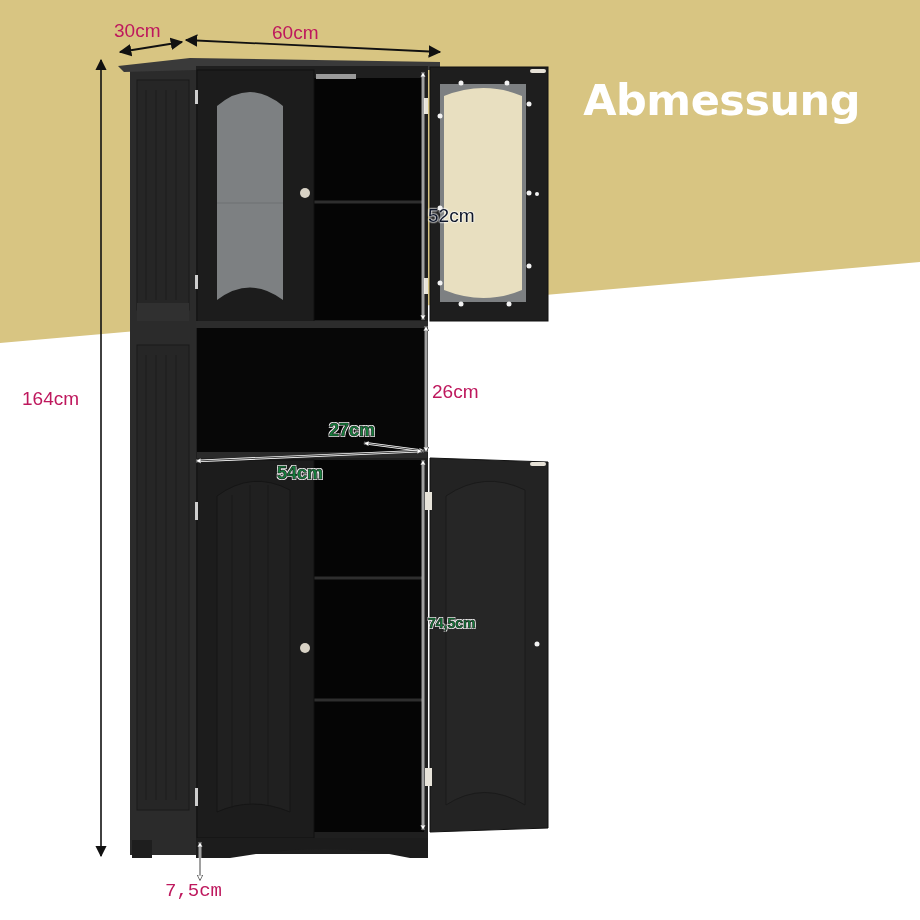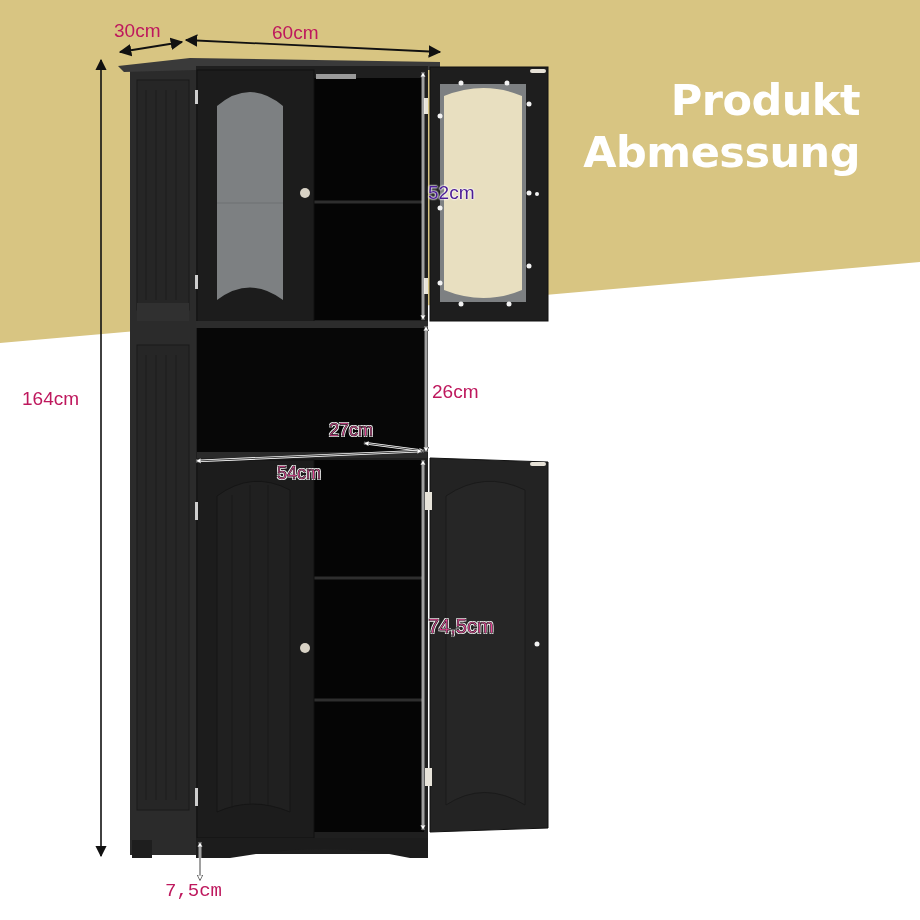--- a/index.html
+++ b/index.html
@@ -2,33 +2,32 @@
 <html><head>
 <meta charset="utf-8">
 <style>
   html, body { margin:0; padding:0; }
   body { width:920px; height:920px; position:relative; overflow:hidden; background:#ffffff;
          font-family:"Liberation Sans", sans-serif; }
   .bg-band { position:absolute; left:0; top:0; width:920px; height:920px; }
   .headline { position:absolute; right:60px; top:74px; text-align:right; color:#ffffff;
               font-family:"DejaVu Sans", sans-serif; font-weight:bold; font-size:43px; line-height:52px; letter-spacing:-0.5px; }
   .dim-label { position:absolute; font-family:"Liberation Sans", sans-serif; font-size:19px; color:#be185d; white-space:nowrap; }
-  .dim-label.light { color:#4c1d95; text-shadow: 0 0 2px #fff, 0 0 2px #fff, 0 0 2px #fff; }
-  .dim-label.outline { color:#ec4899; -webkit-text-stroke: 0.6px #111; text-shadow: -1px -1px 0 #eee,1px -1px 0 #eee,-1px 1px 0 #eee,1px 1px 0 #eee; }
+  .dim-label.light { color:#0f172a; text-shadow: 0 0 2px #fff, 0 0 2px #fff, 0 0 2px #fff; margin-top: 23px; }
+  .dim-label.outline { color:#15803d; -webkit-text-stroke: 0.6px #111; text-shadow: -1px -1px 0 #eee,1px -1px 0 #eee,-1px 1px 0 #eee,1px 1px 0 #eee; font-weight: bold; }
   svg.art { position:absolute; left:0; top:0; }
 </style>
 </head>
 <body>
 
 <svg class="bg-band" width="920" height="920" viewBox="0 0 920 920">
   <polygon points="0,0 920,0 920,262 0,343" fill="#d8c582"></polygon>
 </svg>
 
 <div class="headline">
-  <div>Produkt</div>
   <div>Abmessung</div>
 </div>
 
 <svg class="art" width="920" height="920" viewBox="0 0 920 920">
 
   <g>
     <polygon points="130,66 196,66 196,855 130,855" fill="#2b2b2b"></polygon>
     <rect x="137" y="80" width="52" height="230" fill="#262626" stroke="#1a1a1a"></rect>
     <rect x="137" y="345" width="52" height="465" fill="#262626" stroke="#1a1a1a"></rect>
     <g stroke="#1c1c1c" stroke-width="1">
@@ -162,14 +161,14 @@
     </g>
 </svg>
 
 <div class="dim-label" style="left:114px;top:20px;">30cm</div>
 <div class="dim-label" style="left:272px;top:22px;">60cm</div>
 <div class="dim-label" style="left:22px;top:388px;">164cm</div>
 <div class="dim-label light" style="left:428px;top:182px;">52cm</div>
 <div class="dim-label" style="left:432px;top:381px;">26cm</div>
 <div class="dim-label outline" style="left:329px;top:420px;font-size:18px;">27cm</div>
 <div class="dim-label outline" style="left:277px;top:463px;font-size:18px;">54cm</div>
-<div class="dim-label outline" style="left:428px;top:615px;font-size:20px;">74,5cm</div>
+<div class="dim-label outline" style="left:428px;top:615px;font-size:14px;">74,5cm</div>
 <div class="dim-label" style="left:165px;top:880px;font-family:Liberation Mono, monospace;">7,5cm</div>
 
 </body></html>

